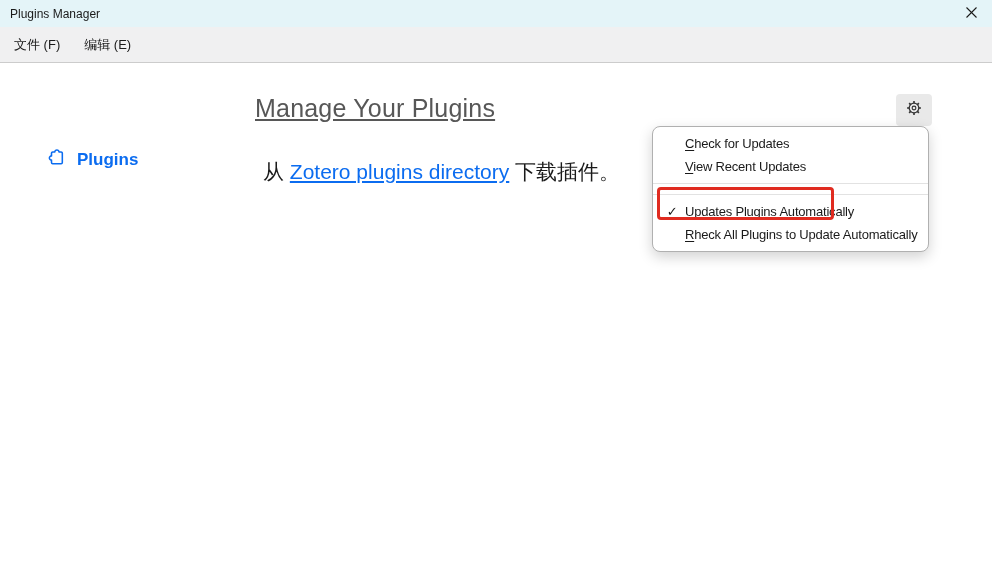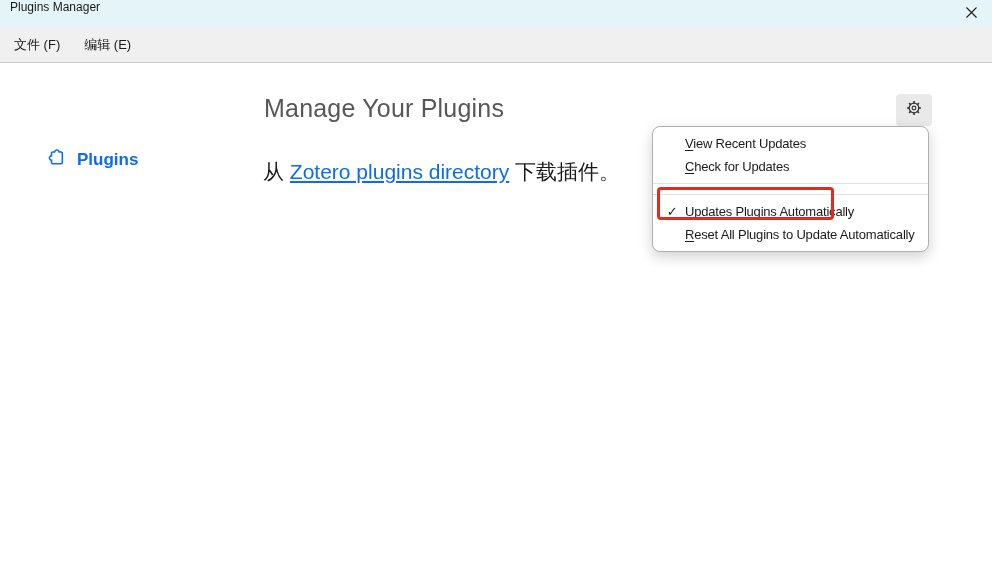--- a/index.html
+++ b/index.html
@@ -8,21 +8,21 @@
     font-family: "Liberation Sans", "DejaVu Sans", sans-serif;
     background: #ffffff;
     overflow: hidden;
   }
   .window { position: relative; width: 992px; height: 587px; background: #fff; }
 
   
   .titlebar {
     height: 27px;
     background: var(--titlebar-bg, #e4f4f8);
-    display: flex; 
+    display: flex; align-items: center;
     font-size: 12px; color: #1a1a1a;
   }
   .titlebar-title { padding-left: 10px; flex: 1; }
   .close-btn {
     width: 42px; height: 27px;
     display: flex; align-items: center; justify-content: center;
     cursor: default;
   }
 
   
@@ -40,24 +40,25 @@
   .content { position: relative; width: 992px; height: 524px; background: #fff; }
 
   .sidebar-item {
     position: absolute; left: 46px; top: 84px;
     display: flex; align-items: center; gap: 9px;
     color: var(--accent, #0b6cf0);
   }
   .sidebar-item .label { font-size: 17px; font-weight: 600; }
 
   .page-title {
-    position: absolute; left: 264px; top: 31px;
+    position: absolute; left: 255px; top: 31px;
     font-size: 25px; font-weight: 300;
     color: var(--heading-color, #575757);
     letter-spacing: 0.2px;
+    text-decoration: underline;
   }
 
   .description {
     position: absolute; left: 263px; top: 95px;
     font-size: 21px; color: #1a1a1a;
   }
   .description a, .link {
     color: var(--accent, #0b6cf0);
     text-decoration: underline;
     cursor: pointer;
@@ -161,34 +162,34 @@
             <line x1="18.5" y1="18.5" x2="16.5" y2="16.5"></line>
             <line x1="5.5" y1="18.5" x2="7.5" y2="16.5"></line>
           </g>
         </svg>
       </span>
     </div>
 
     <div class="popup">
       <div class="menu-item">
         <span class="check"></span>
-        <span><span></span><span class="key">V</span><span>iew Recent Updates</span></span>
+        <span><span></span><span class="key">C</span><span>heck for Updates</span></span>
       </div>
       <div class="menu-item">
         <span class="check"></span>
-        <span><span></span><span class="key">C</span><span>heck for Updates</span></span>
+        <span><span></span><span class="key">V</span><span>iew Recent Updates</span></span>
       </div>
       <hr class="menu-sep-a">
       <hr class="menu-sep-b">
       <div class="menu-item">
         <span class="check">✓</span>
         <span><span>Updates Plugins </span><span class="key">A</span><span>utomatically</span></span>
       </div>
       <div class="menu-item">
         <span class="check"></span>
-        <span><span></span><span class="key">R</span><span>eset All Plugins to Update Automatically</span></span>
+        <span><span></span><span class="key">R</span><span>heck All Plugins to Update Automatically</span></span>
       </div>
     </div>
 
     <div class="annotation-box"></div>
 
   </div>
 </div>
 
 </body></html>

